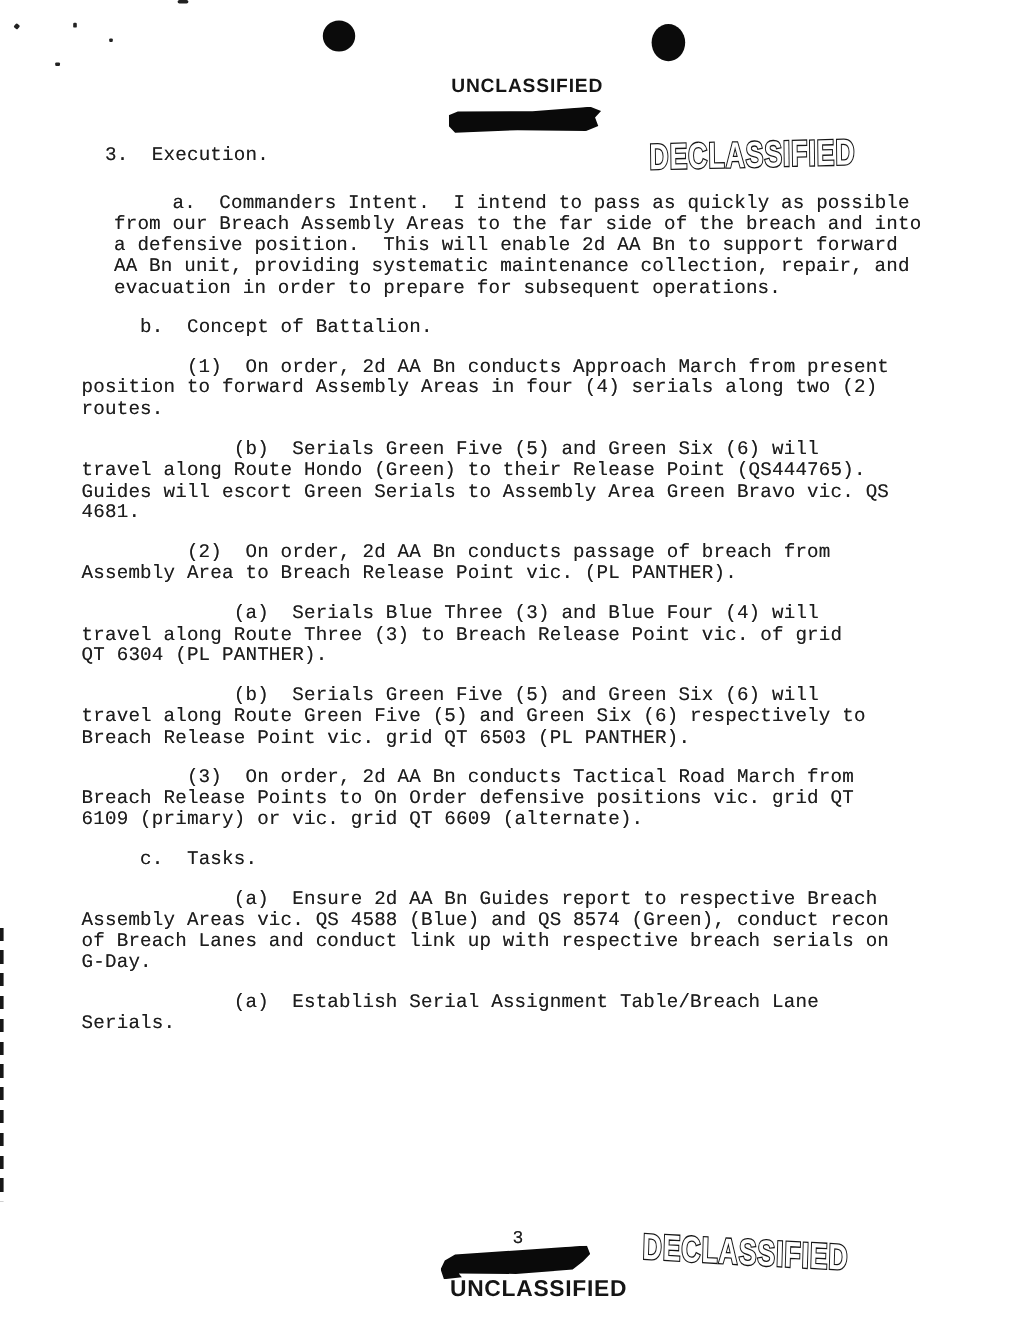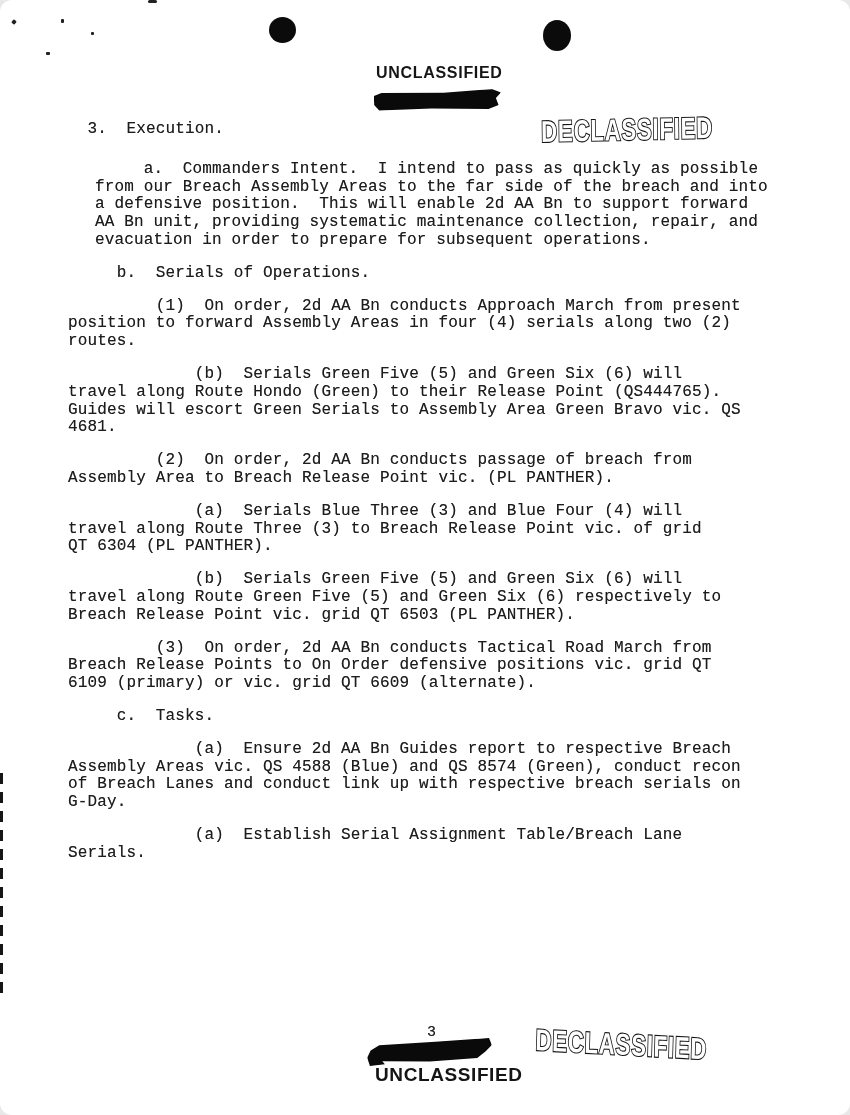--- a/index.html
+++ b/index.html
@@ -1,20 +1,19 @@
 <!DOCTYPE html>
 <html><head>
 <meta charset="utf-8">
 <style>
   html,body { margin:0; padding:0; background:#e8e8e8; }
   .page {
     position:relative; width:850px; height:1115px;
     background:#ffffff; overflow:hidden;
     font-family:"Liberation Mono","DejaVu Sans Mono",monospace;
-    border-radius:12px;
   }
   
   .punch-hole { position:absolute; background:#0b0b0b; border-radius:50%; }
   .hole-1 { left:269px; top:17px; width:27px; height:26px; }
   .hole-2 { left:543px; top:20px; width:28px; height:31px; }
   
   .speck { position:absolute; background:#222; border-radius:1px; }
   .s1 { left:12px; top:20px; width:4px; height:4px; transform:rotate(40deg); }
   .s2 { left:61px; top:19px; width:3px; height:4px; }
   .s3 { left:91px; top:32px; width:3px; height:3px; }
@@ -89,21 +88,21 @@
 
   <div class="stamp top">DECLASSIFIED</div>
 
   <div class="doc-body">
       <div class="para"><span class="">  3.  </span><span class="u">Execution</span><span class="">.</span></div>
       <div class="para"><span class="">     a.  </span><span class="u">Commanders Intent</span><span class="">.  I intend to pass as quickly as possible
 from our Breach Assembly Areas to the far side of the breach and into
 a defensive position.  This will enable 2d AA Bn to support forward
 AA Bn unit, providing systematic maintenance collection, repair, and
 evacuation in order to prepare for subsequent operations.</span></div>
-      <div class="para"><span class="">     b.  </span><span class="u">Serials of Operations</span><span class="">.</span></div>
+      <div class="para"><span class="">     b.  </span><span class="u">Concept of Battalion</span><span class="">.</span></div>
       <div class="para"><span class="">         (1)  On order, 2d AA Bn conducts Approach March from present
 position to forward Assembly Areas in four (4) serials along two (2)
 routes.</span></div>
       <div class="para"><span class="">             (b)  Serials Green Five (5) and Green Six (6) will
 travel along Route Hondo (Green) to their Release Point (QS444765).
 Guides will escort Green Serials to Assembly Area Green Bravo vic. QS
 4681.</span></div>
       <div class="para"><span class="">         (2)  On order, 2d AA Bn conducts passage of breach from
 Assembly Area to Breach Release Point vic. (PL PANTHER).</span></div>
       <div class="para"><span class="">             (a)  Serials Blue Three (3) and Blue Four (4) will

